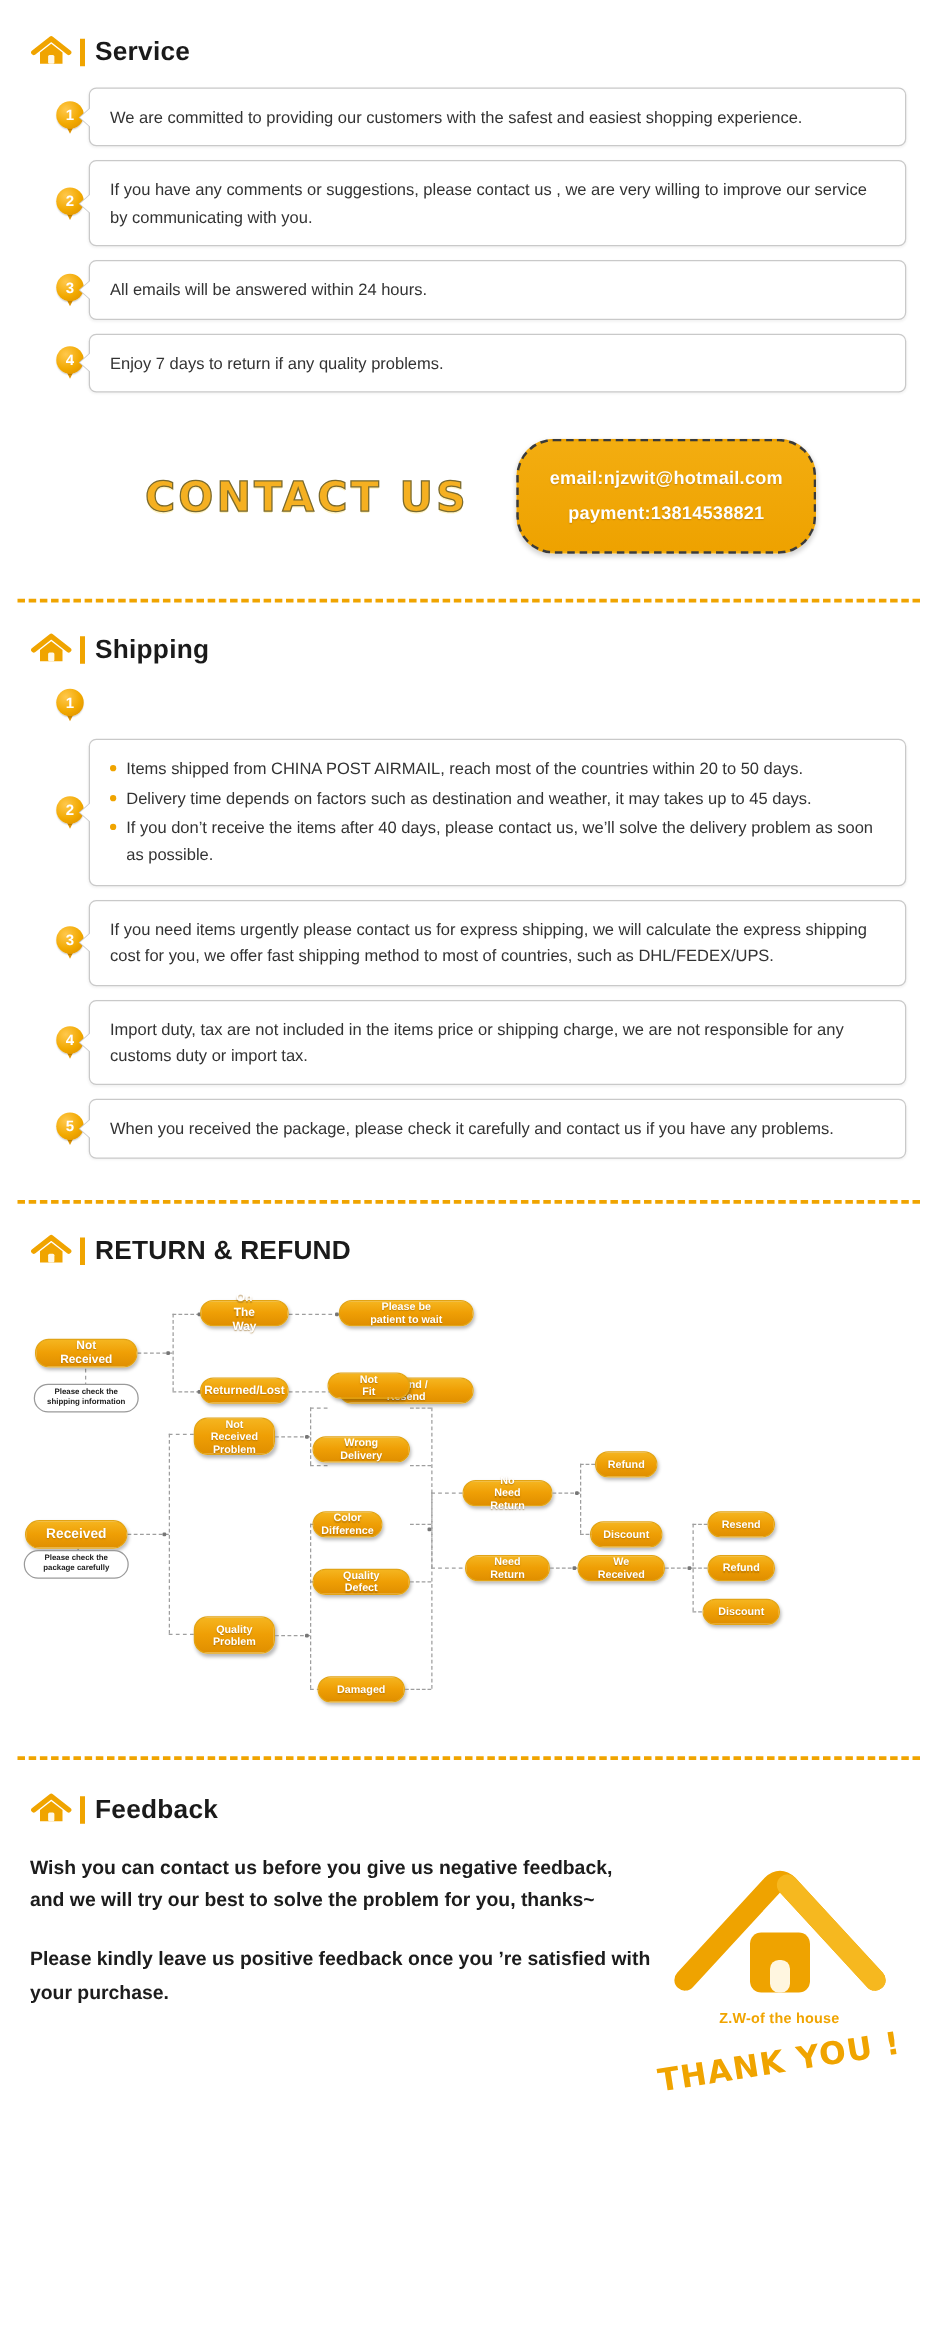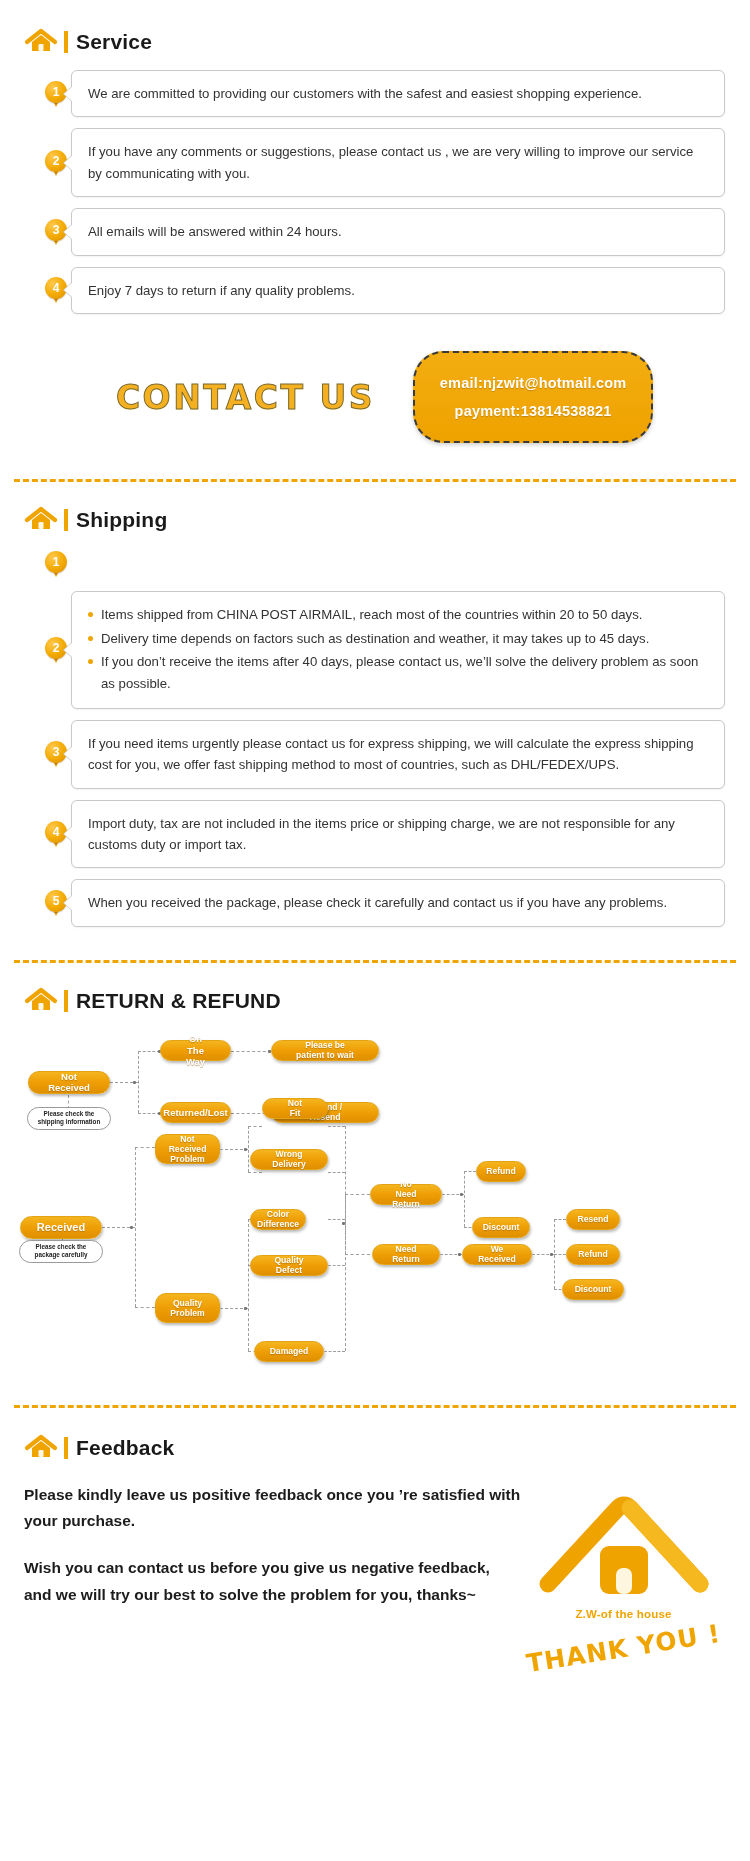--- a/index.html
+++ b/index.html
@@ -423,22 +423,22 @@
         <path d="M8 15 L17 8 L26 15 L26 24 L8 24 Z" fill="#f0a400"></path>
         <rect x="14.5" y="17" width="5" height="7" rx="1.2" fill="#fff8e6"></rect>
       </svg>
     </span>
     <span class="head-bar"></span>
     <span class="head-title">Feedback</span>
   </div>
 
   <div class="feedback-body">
     <div class="fb-text">
+      <p>Wish you can contact us before you give us negative feedback, and we will try our best to solve the problem for you, thanks~</p>
       <p>Please kindly leave us positive feedback once you ’re satisfied with your purchase.</p>
-      <p>Wish you can contact us before you give us negative feedback, and we will try our best to solve the problem for you, thanks~</p>
     </div>
     <div class="fb-logo">
       <svg width="180" height="112" viewBox="0 0 180 112">
         <path d="M14 96 L84 20 Q90 14 96 20 L166 96" fill="none" stroke="#efa300" stroke-width="17" stroke-linecap="round" stroke-linejoin="round"></path>
         <path d="M96 20 L166 96" fill="none" stroke="#f6b81f" stroke-width="17" stroke-linecap="round"></path>
         <rect x="66" y="58" width="48" height="48" rx="9" fill="#efa300"></rect>
         <rect x="82" y="80" width="16" height="26" rx="7" fill="#fff6e0"></rect>
       </svg>
       <div class="fb-brand">Z.W-of the house</div>
       <div class="thankyou">THANK YOU !</div>

